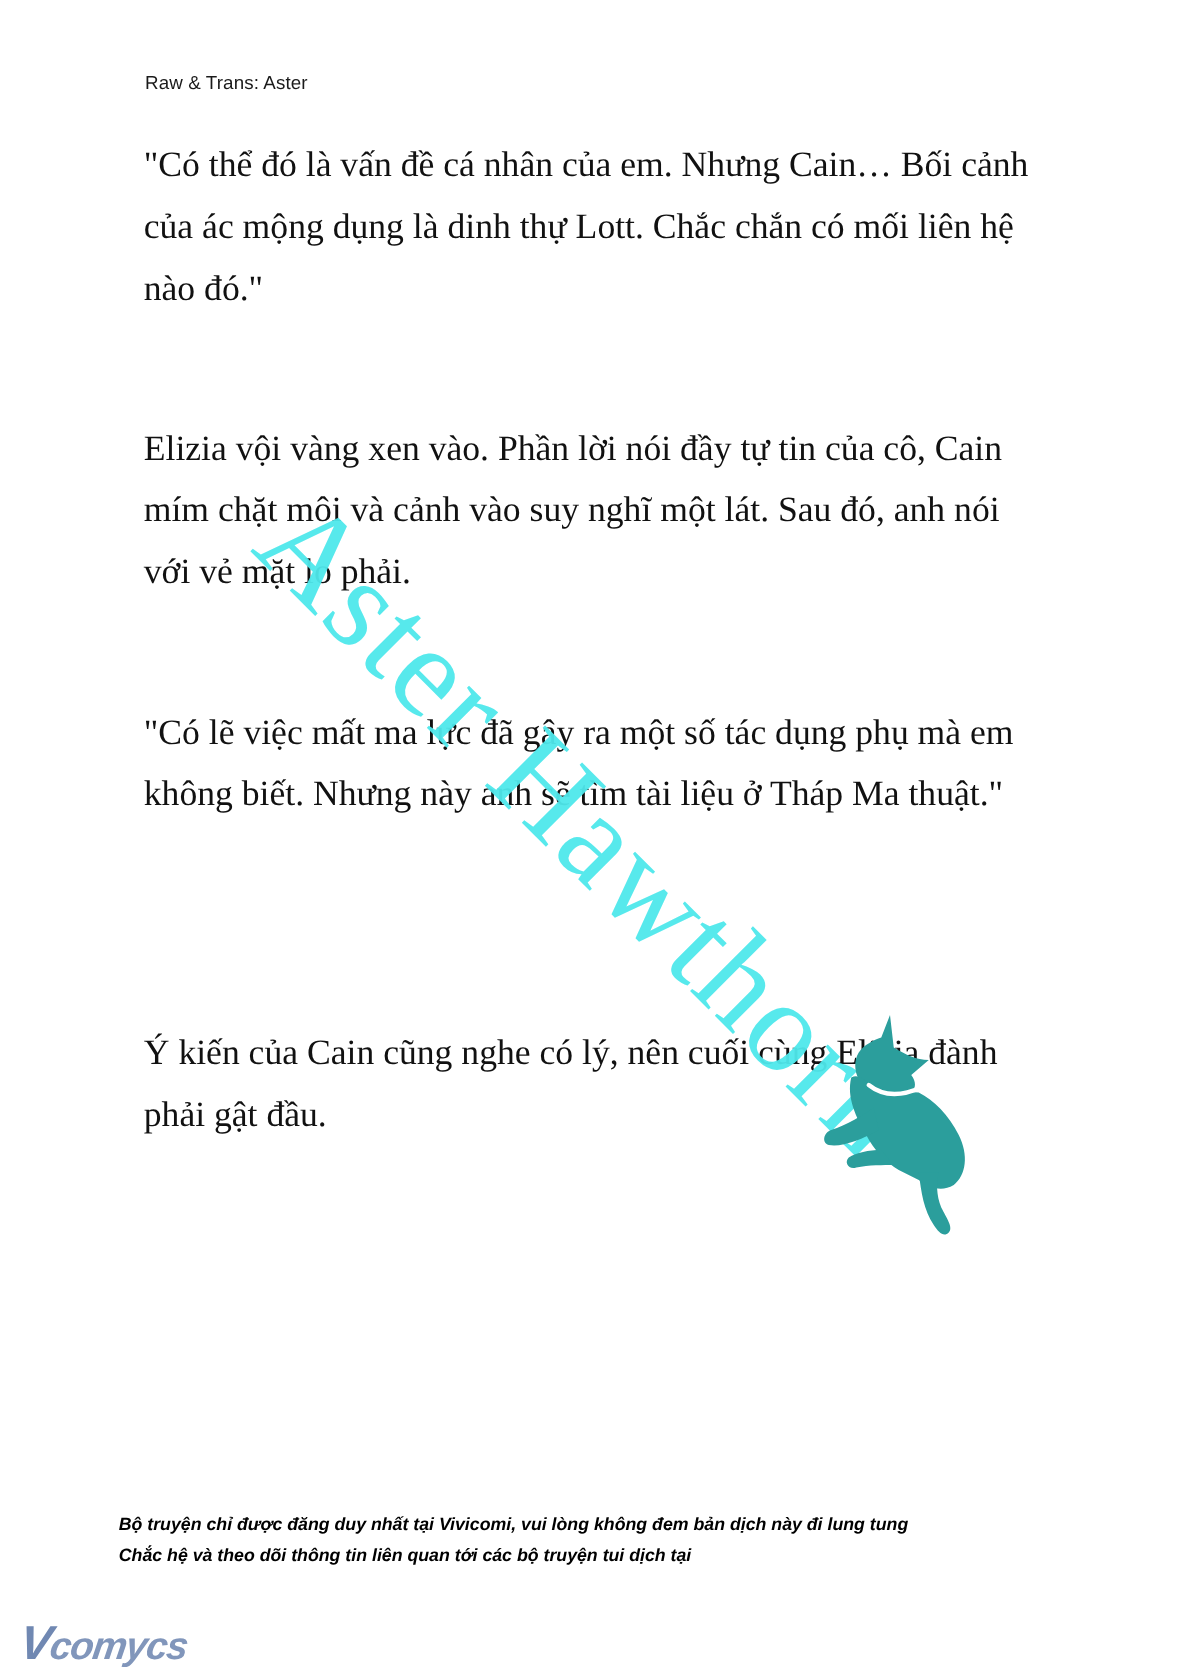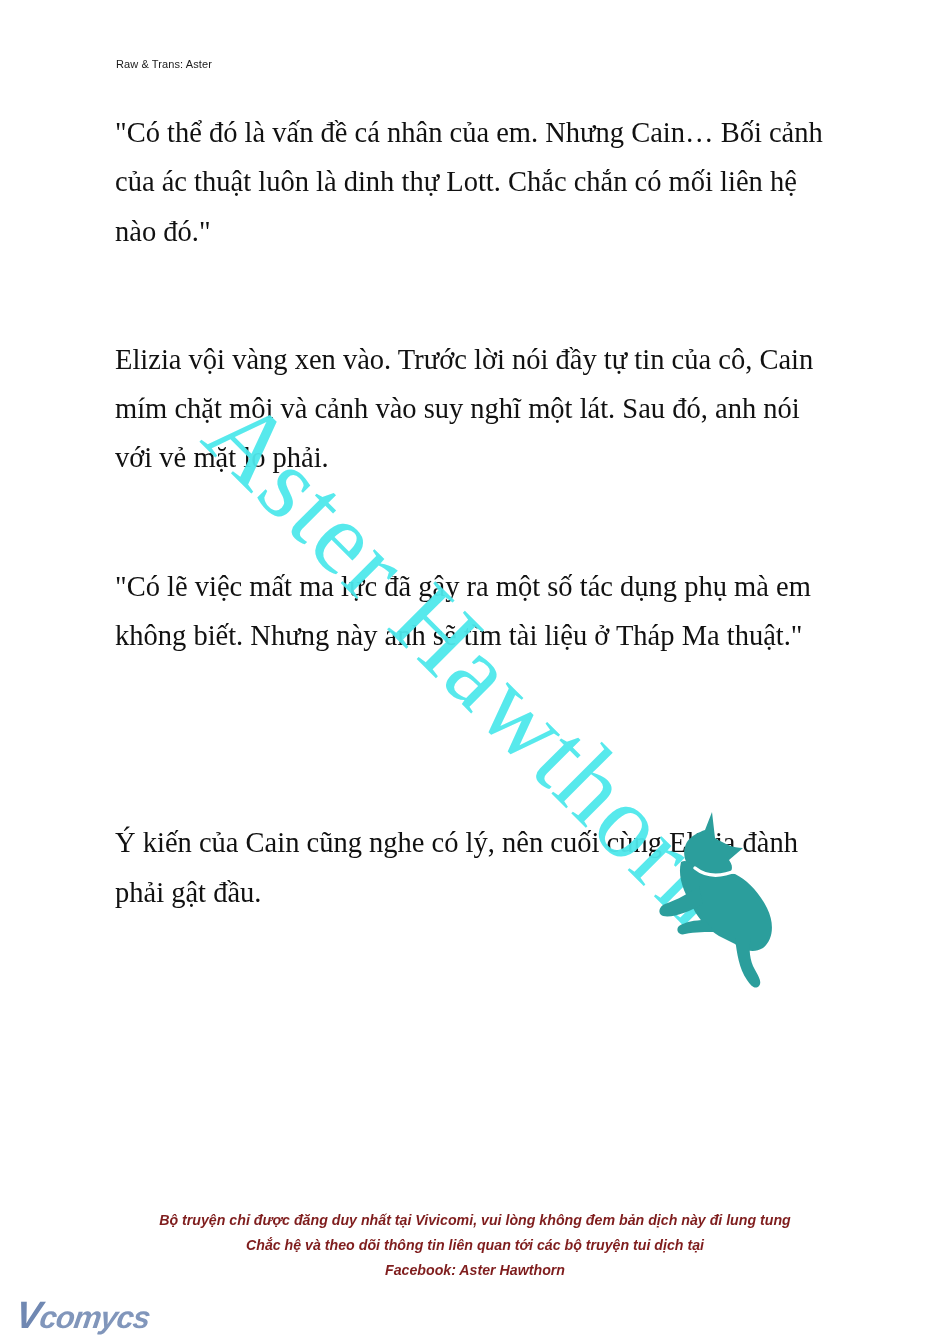--- a/index.html
+++ b/index.html
@@ -18,21 +18,21 @@
     left: 0; top: 0;
     width: 950px;
     height: 1343px;
     background: #ffffff;
   }
   .header-credit {
     position: absolute;
     left: 116px;
     top: 58px;
     font-family: "Liberation Sans", sans-serif;
-    font-size: 11px;
+    font-size: 15px;
     color: #1a1a1a;
     letter-spacing: 0.1px;
   }
   .body-text {
     position: absolute;
     left: 115px;
     top: 108px;
     width: 730px;
     font-family: "Liberation Serif", serif;
     font-size: 28.5px;
@@ -68,27 +68,26 @@
     left: 655px;
     top: 808px;
     width: 125px;
     height: 185px;
   }
   .footer-notice {
     position: absolute;
     left: 95px;
     top: 1208px;
     width: 760px;
-    text-align: center;
     font-family: "Liberation Sans", sans-serif;
     font-style: italic;
     font-weight: bold;
     font-size: 14.2px;
     line-height: 25px;
-    color: #7f1d1d;
+    color: #000000;
   }
   .footer-notice span {
     display: block;
   }
   .logo {
     position: absolute;
     left: 16px;
     top: 1294px;
     font-family: "Liberation Sans", sans-serif;
     font-style: italic;
@@ -106,26 +105,26 @@
 </head>
 <body>
 
 <div class="page">
 
   <div class="header-credit">Raw &amp; Trans: Aster</div>
 
   <div class="body-text">
     <p class="para">
       <span class="line">"Có thể đó là vấn đề cá nhân của em. Nhưng Cain… Bối cảnh</span>
-      <span class="line">của ác thuật luôn là dinh thự Lott. Chắc chắn có mối liên hệ</span>
+      <span class="line">của ác mộng dụng là dinh thự Lott. Chắc chắn có mối liên hệ</span>
       <span class="line">nào đó."</span>
     </p>
     <div class="para-gap"></div>
     <p class="para">
-      <span class="line">Elizia vội vàng xen vào. Trước lời nói đầy tự tin của cô, Cain</span>
+      <span class="line">Elizia vội vàng xen vào. Phần lời nói đầy tự tin của cô, Cain</span>
       <span class="line">mím chặt môi và cảnh vào suy nghĩ một lát. Sau đó, anh nói</span>
       <span class="line">với vẻ mặt lo phải.</span>
     </p>
     <div class="para-gap"></div>
     <p class="para">
       <span class="line">"Có lẽ việc mất ma lực đã gây ra một số tác dụng phụ mà em</span>
       <span class="line">không biết. Nhưng này anh sẽ tìm tài liệu ở Tháp Ma thuật."</span>
     </p>
     <div class="para-gap"></div>
     <div class="para-gap"></div>
@@ -150,18 +149,17 @@
 
       <path d="M80 130 C 82 146, 84 160, 92 172 C 96 178, 100 182, 104 178 C 108 174, 102 166, 98 158 C 94 148, 94 138, 96 130 Z"></path>
     </g>
 
     <path d="M40 60 C 50 68, 64 70, 82 62" fill="none" stroke="#ffffff" stroke-width="3.5" stroke-linecap="round"></path>
   </svg>
 
   <div class="footer-notice">
     <span>Bộ truyện chỉ được đăng duy nhất tại Vivicomi, vui lòng không đem bản dịch này đi lung tung</span>
     <span>Chắc hệ và theo dõi thông tin liên quan tới các bộ truyện tui dịch tại</span>
-    <span>Facebook: Aster Hawthorn</span>
   </div>
 
   <div class="logo"><span class="logo-v">V</span><span>comycs</span></div>
 
 </div>
 
 </body></html>

